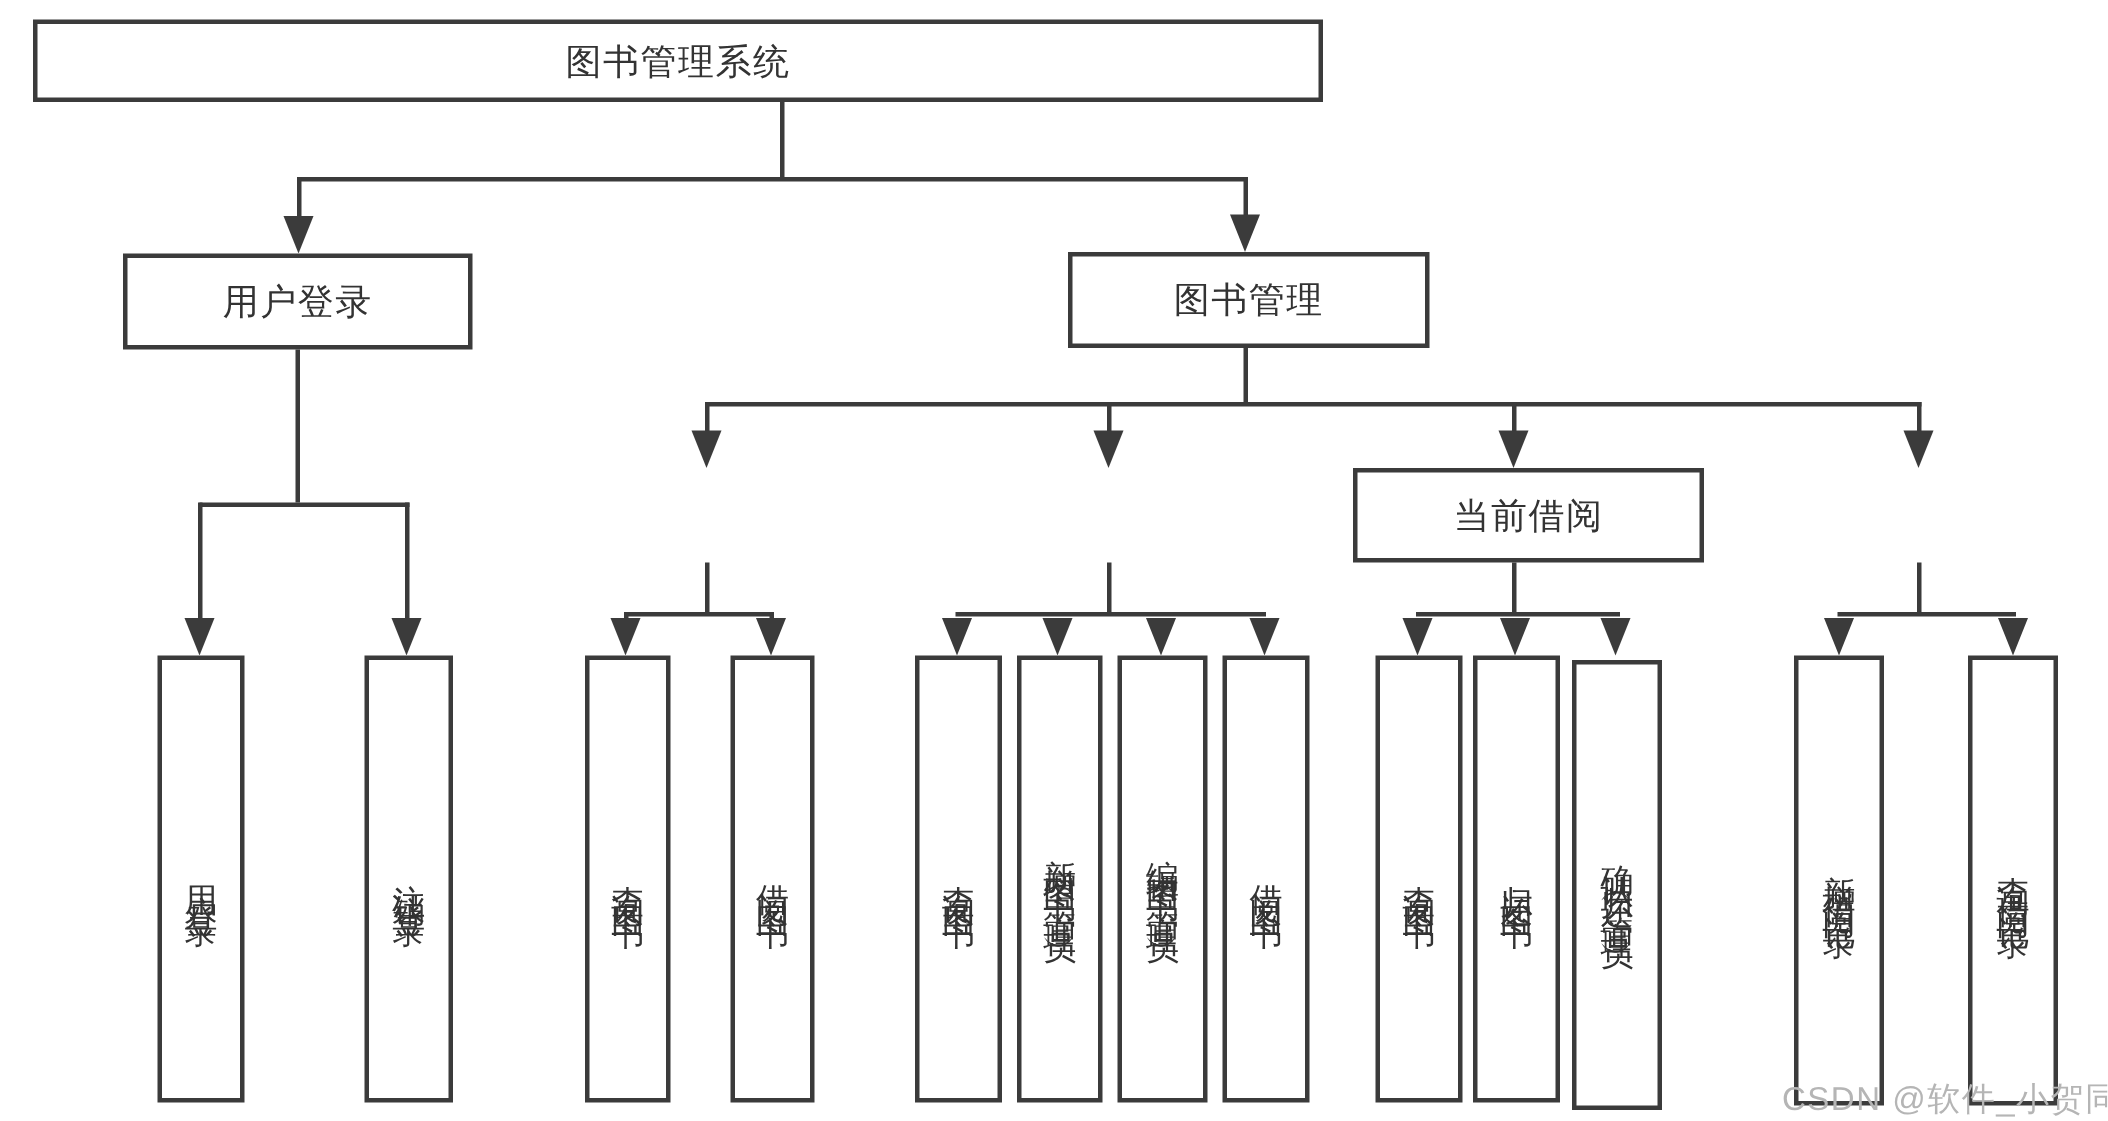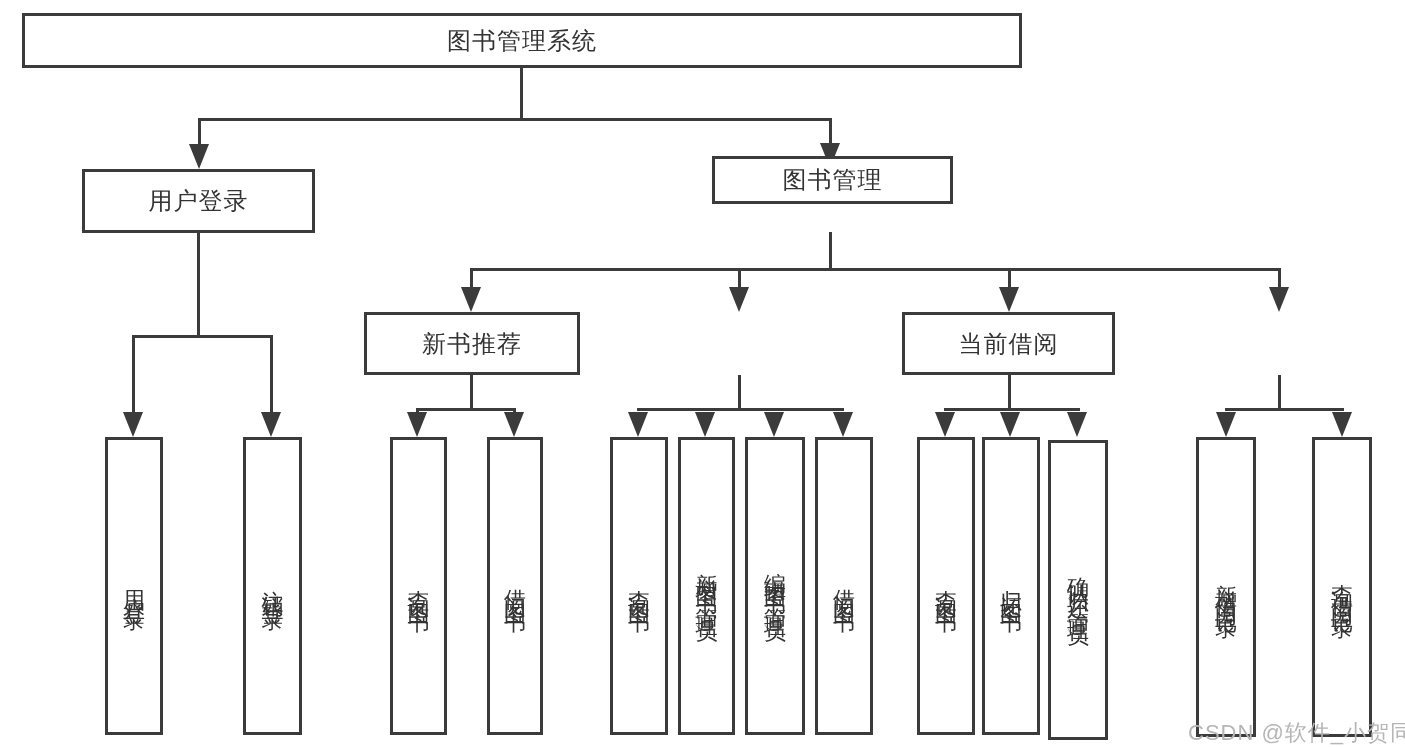--- a/index.html
+++ b/index.html
@@ -58,35 +58,35 @@
     color:var(--wm);
     letter-spacing:1px;
     white-space:nowrap;
   }
 </style>
 </head>
 <body>
 
 <div id="canvas">
 
-  <div class="box" style="left:22px;top:13px;width:1000px;height:55px;">
+  <div class="box" style="left:22px;top:13px;width:860px;height:55px;">
     <span>图书管理系统</span>
   </div>
 
   <div class="vline" style="left:520px;top:68px;height:52px;"></div>
   <div class="hline" style="left:198px;top:118px;width:634px;"></div>
   <div class="vline" style="left:198px;top:118px;height:30px;"></div>
   <div class="ahead" style="left:189px;top:144px;"></div>
   <div class="vline" style="left:829px;top:118px;height:29px;"></div>
   <div class="ahead" style="left:820px;top:143px;"></div>
 
   <div class="box" style="left:82px;top:169px;width:233px;height:64px;">
     <span>用户登录</span>
   </div>
-  <div class="box" style="left:712px;top:156px;width:241px;height:48px;font-family:Liberation Mono, monospace;">
+  <div class="box" style="left:712px;top:168px;width:241px;height:64px;font-family:Liberation Mono, monospace;">
     <span>图书管理</span>
   </div>
 
   <div class="vline" style="left:197px;top:233px;height:102px;"></div>
   <div class="hline" style="left:133px;top:335px;width:140px;"></div>
   <div class="vline" style="left:132px;top:335px;height:80px;"></div>
   <div class="ahead" style="left:123px;top:412px;"></div>
   <div class="vline" style="left:270px;top:335px;height:80px;"></div>
   <div class="ahead" style="left:261px;top:412px;"></div>
 
@@ -94,24 +94,21 @@
   <div class="hline" style="left:470px;top:268px;width:811px;"></div>
   <div class="vline" style="left:470px;top:268px;height:22px;"></div>
   <div class="ahead" style="left:461px;top:287px;"></div>
   <div class="vline" style="left:738px;top:268px;height:22px;"></div>
   <div class="ahead" style="left:729px;top:287px;"></div>
   <div class="vline" style="left:1008px;top:268px;height:22px;"></div>
   <div class="ahead" style="left:999px;top:287px;"></div>
   <div class="vline" style="left:1278px;top:268px;height:22px;"></div>
   <div class="ahead" style="left:1269px;top:287px;"></div>
 
-  <div class="box" style="left:364px;top:312px;width:216px;height:63px;">
-    <span>新书推荐</span>
-  </div>
-  <div class="box" style="left:902px;top:312px;width:213px;height:63px;">
+  <div class="box" style="left:902px;top:312px;width:234px;height:63px;">
     <span>当前借阅</span>
   </div>
 
   <div class="vline" style="left:470px;top:375px;height:33px;"></div>
   <div class="hline" style="left:416px;top:408px;width:100px;"></div>
   <div class="vline" style="left:416px;top:408px;height:8px;"></div>
   <div class="ahead" style="left:407px;top:412px;"></div>
   <div class="vline" style="left:513px;top:408px;height:8px;"></div>
   <div class="ahead" style="left:504px;top:412px;"></div>
 

